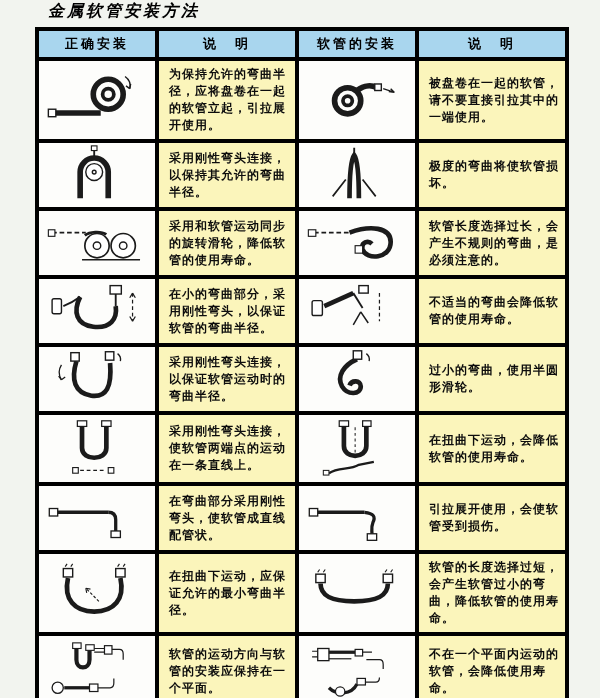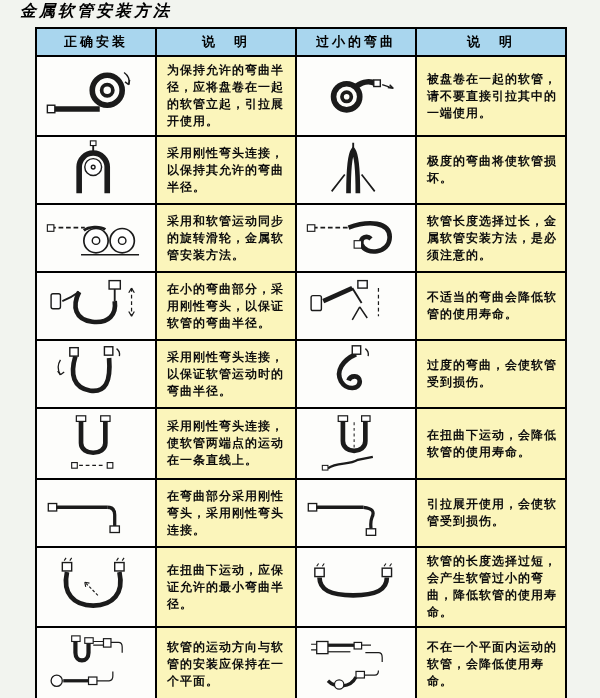--- a/index.html
+++ b/index.html
@@ -3,33 +3,33 @@
 <meta charset="utf-8">
 <style>
   html,body{margin:0;padding:0;}
   body{
     width:600px;height:698px;position:relative;
     background:#f2f4ef;
     font-family:"DejaVu Sans","Liberation Sans",sans-serif;
     color:#111;
   }
   .page-title{
-    position:absolute;left:20px;top:1px;
+    position:absolute;left:48px;top:1px;
     font-family:"DejaVu Serif","Liberation Serif",serif;
     font-style:italic;font-weight:bold;
     font-size:16px;letter-spacing:3px;color:#000;
   }
   table.install-table{
     position:absolute;left:35px;top:27px;width:530px;
     border-collapse:collapse;table-layout:fixed;
     border:2px solid #2b2b2b;
     background:#fff;
   }
   .install-table th,.install-table td{
-    border:2px solid #000000;
+    border:4px solid #000000;
     padding:0;
   }
   .col-img1{width:120px;} .col-desc1{width:140px;}
   .col-img2{width:120px;} .col-desc2{width:150px;}
   .install-table thead th{
     height:26px;background:#a9d6ee;
     font-size:13px;font-weight:bold;letter-spacing:3px;
     text-align:center;color:#000;
   }
   .install-table tbody tr{height:68px;}
@@ -60,21 +60,21 @@
   <colgroup>
     <col class="col-img1">
       <col class="col-desc1">
       <col class="col-img2">
       <col class="col-desc2">
   </colgroup>
   <thead>
     <tr>
       <th>正确安装</th>
       <th>说　明</th>
-      <th>过小的弯曲</th>
+      <th>软管的安装</th>
       <th>说　明</th>
     </tr>
   </thead>
   <tbody>
       <tr>
     <td class="img-cell">
       <span class="art"><svg width="106" height="58" viewBox="0 0 112 62">
               <g fill="none" stroke="#1b1b1b">
                 <circle cx="68" cy="27" r="16" stroke-width="6"></circle>
                 <circle cx="68" cy="27" r="6" stroke-width="4"></circle>
@@ -140,34 +140,34 @@
                 <circle cx="56" cy="36" r="13" stroke-width="1.8" fill="#fff"></circle>
                 <circle cx="56" cy="36" r="4" stroke-width="1.5"></circle>
                 <circle cx="84" cy="36" r="13" stroke-width="1.8" fill="#fff"></circle>
                 <circle cx="84" cy="36" r="4" stroke-width="1.5"></circle>
                 <path d="M43 25 C48 21 60 20 66 24" stroke-width="3"></path>
                 <path d="M40 51 H102" stroke-width="1.5"></path>
               </g>
             </svg></span>
     </td>
     <td class="desc-cell">
-      <span>采用和软管运动同步的旋转滑轮，金属软管安装方法。</span>
+      <span>采用和软管运动同步的旋转滑轮，降低软管的使用寿命。</span>
     </td>
     <td class="img-cell">
       <span class="art"><svg width="106" height="58" viewBox="0 0 112 62">
               <g fill="none" stroke="#1b1b1b">
                 <path d="M10 22 H48" stroke-width="2" stroke-dasharray="5 3"></path>
                 <rect x="4" y="19" width="8" height="7" fill="#fff" stroke-width="1.2"></rect>
                 <path d="M48 22 C70 14 92 16 92 32 C92 50 66 52 62 40 C60 32 68 30 72 34" stroke-width="5"></path>
                 <rect x="54" y="36" width="8" height="8" fill="#fff" stroke-width="1.2"></rect>
               </g>
             </svg></span>
     </td>
     <td class="desc-cell">
-      <span>软管长度选择过长，金属软管安装方法，是必须注意的。</span>
+      <span>软管长度选择过长，会产生不规则的弯曲，是必须注意的。</span>
     </td>
   </tr>
       <tr>
     <td class="img-cell">
       <span class="art"><svg width="106" height="58" viewBox="0 0 112 62">
               <g fill="none" stroke="#1b1b1b">
                 <rect x="8" y="20" width="10" height="16" rx="2" fill="#fff" stroke-width="1.5"></rect>
                 <path d="M20 28 C30 24 34 21 38 18" stroke-width="2"></path>
                 <path d="M38 18 C30 34 34 48 52 50 C70 52 78 42 76 28" stroke-width="5"></path>
                 <path d="M76 28 V14" stroke-width="2"></path>
@@ -215,21 +215,21 @@
     <td class="img-cell">
       <span class="art"><svg width="106" height="58" viewBox="0 0 112 62">
               <g fill="none" stroke="#1b1b1b">
                 <path d="M56 12 C42 18 34 30 40 41 C46 51 60 50 60 41 C60 34 50 34 48 40" stroke-width="5"></path>
                 <rect x="52" y="3" width="9" height="9" fill="#fff" stroke-width="1.5"></rect>
                 <path d="M66 6 q4 3 3 8" stroke-width="1.4"></path>
               </g>
             </svg></span>
     </td>
     <td class="desc-cell">
-      <span>过度的弯曲，会使软管受到损伤。</span>
+      <span>过小的弯曲，使用半圆形滑轮。</span>
     </td>
   </tr>
       <tr>
     <td class="img-cell">
       <span class="art"><svg width="106" height="58" viewBox="0 0 112 62">
               <g fill="none" stroke="#1b1b1b">
                 <path d="M40 8 V32 C40 46 66 46 66 32 V8" stroke-width="5"></path>
                 <rect x="35" y="3" width="10" height="6" fill="#fff" stroke-width="1.3"></rect>
                 <rect x="61" y="3" width="10" height="6" fill="#fff" stroke-width="1.3"></rect>
                 <rect x="30" y="53" width="6" height="6" fill="#fff" stroke-width="1.2"></rect>
@@ -262,21 +262,21 @@
       <span class="art"><svg width="106" height="58" viewBox="0 0 112 62">
               <g fill="none" stroke="#1b1b1b">
                 <rect x="5" y="23" width="9" height="8" fill="#fff" stroke-width="1.4"></rect>
                 <path d="M14 27 H68" stroke-width="3.5"></path>
                 <path d="M68 27 Q76 27 76 35 V47" stroke-width="3.5"></path>
                 <rect x="71" y="47" width="10" height="7" fill="#fff" stroke-width="1.4"></rect>
               </g>
             </svg></span>
     </td>
     <td class="desc-cell">
-      <span>在弯曲部分采用刚性弯头，采用刚性弯头连接。</span>
+      <span>在弯曲部分采用刚性弯头，使软管成直线配管状。</span>
     </td>
     <td class="img-cell">
       <span class="art"><svg width="106" height="58" viewBox="0 0 112 62">
               <g fill="none" stroke="#1b1b1b">
                 <rect x="5" y="23" width="9" height="8" fill="#fff" stroke-width="1.4"></rect>
                 <path d="M14 27 H64" stroke-width="3.5"></path>
                 <path d="M64 27 C74 28 76 32 73 38 C71 43 72 46 72 50" stroke-width="3.5"></path>
                 <rect x="67" y="50" width="10" height="7" fill="#fff" stroke-width="1.4"></rect>
               </g>
             </svg></span>

